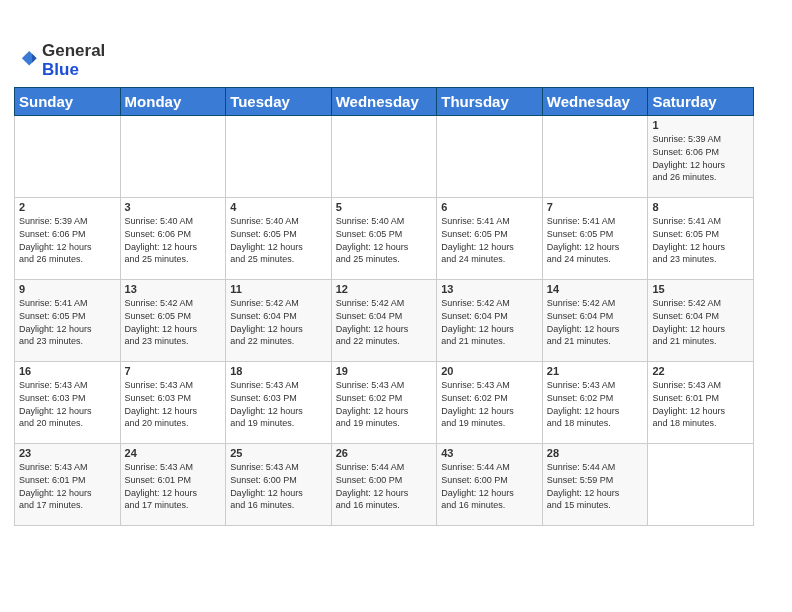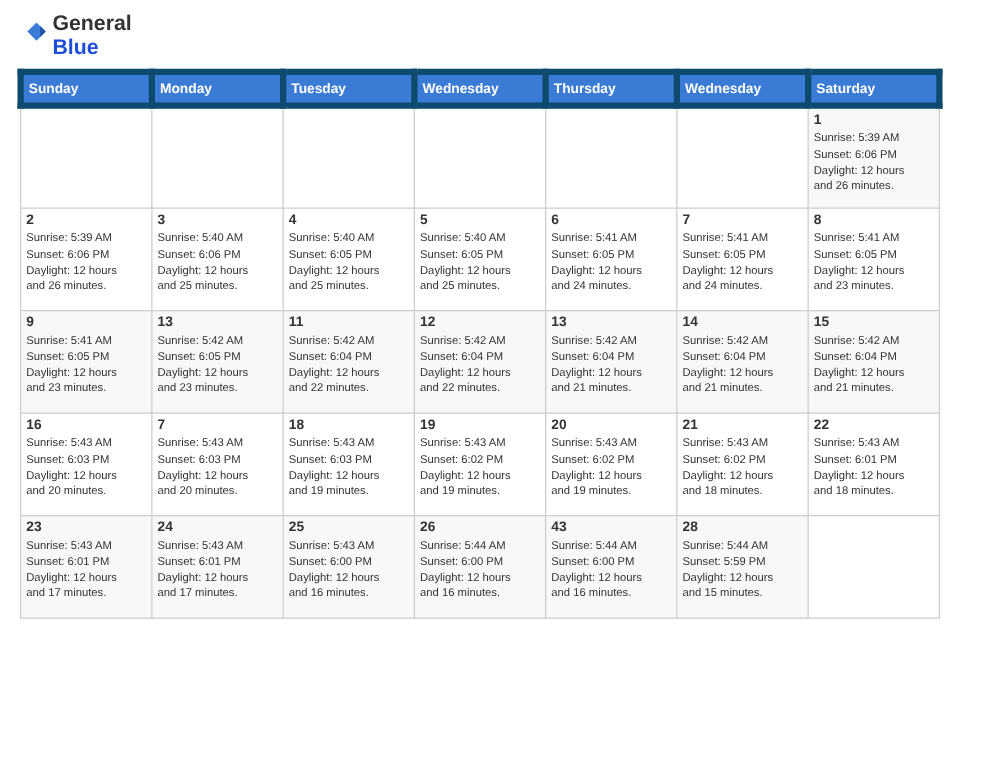--- a/index.html
+++ b/index.html
@@ -6,20 +6,21 @@
     body {
       font-family: Arial, sans-serif;
       background: #fff;
       width: 792px;
       height: 612px;
       overflow: hidden;
     }
     .container {
       width: 768px;
       padding: 10px 14px 10px 14px;
+      margin-top: 32px;
     }
     .header {
       display: flex;
       justify-content: space-between;
       align-items: flex-start;
       margin-bottom: 8px;
     }
     .logo {
       display: flex;
       align-items: center;
@@ -43,25 +44,25 @@
       color: #555;
     }
     table {
       width: 100%;
       border-collapse: collapse;
       table-layout: fixed;
     }
     thead tr th {
       background-color: #3a7bd5;
       color: #fff;
-      font-size: 11px;
+      font-size: 15px;
       font-weight: bold;
       padding: 5px 4px;
       text-align: left;
-      border: 5px solid #0c4a6e;
+      border: 1px solid #0c4a6e;
     }
     tbody tr td {
       border: 1px solid #ccc;
       vertical-align: top;
       font-size: 9px;
       color: #333;
       padding: 3px 4px;
       height: 82px;
       background: #fff;
     }

